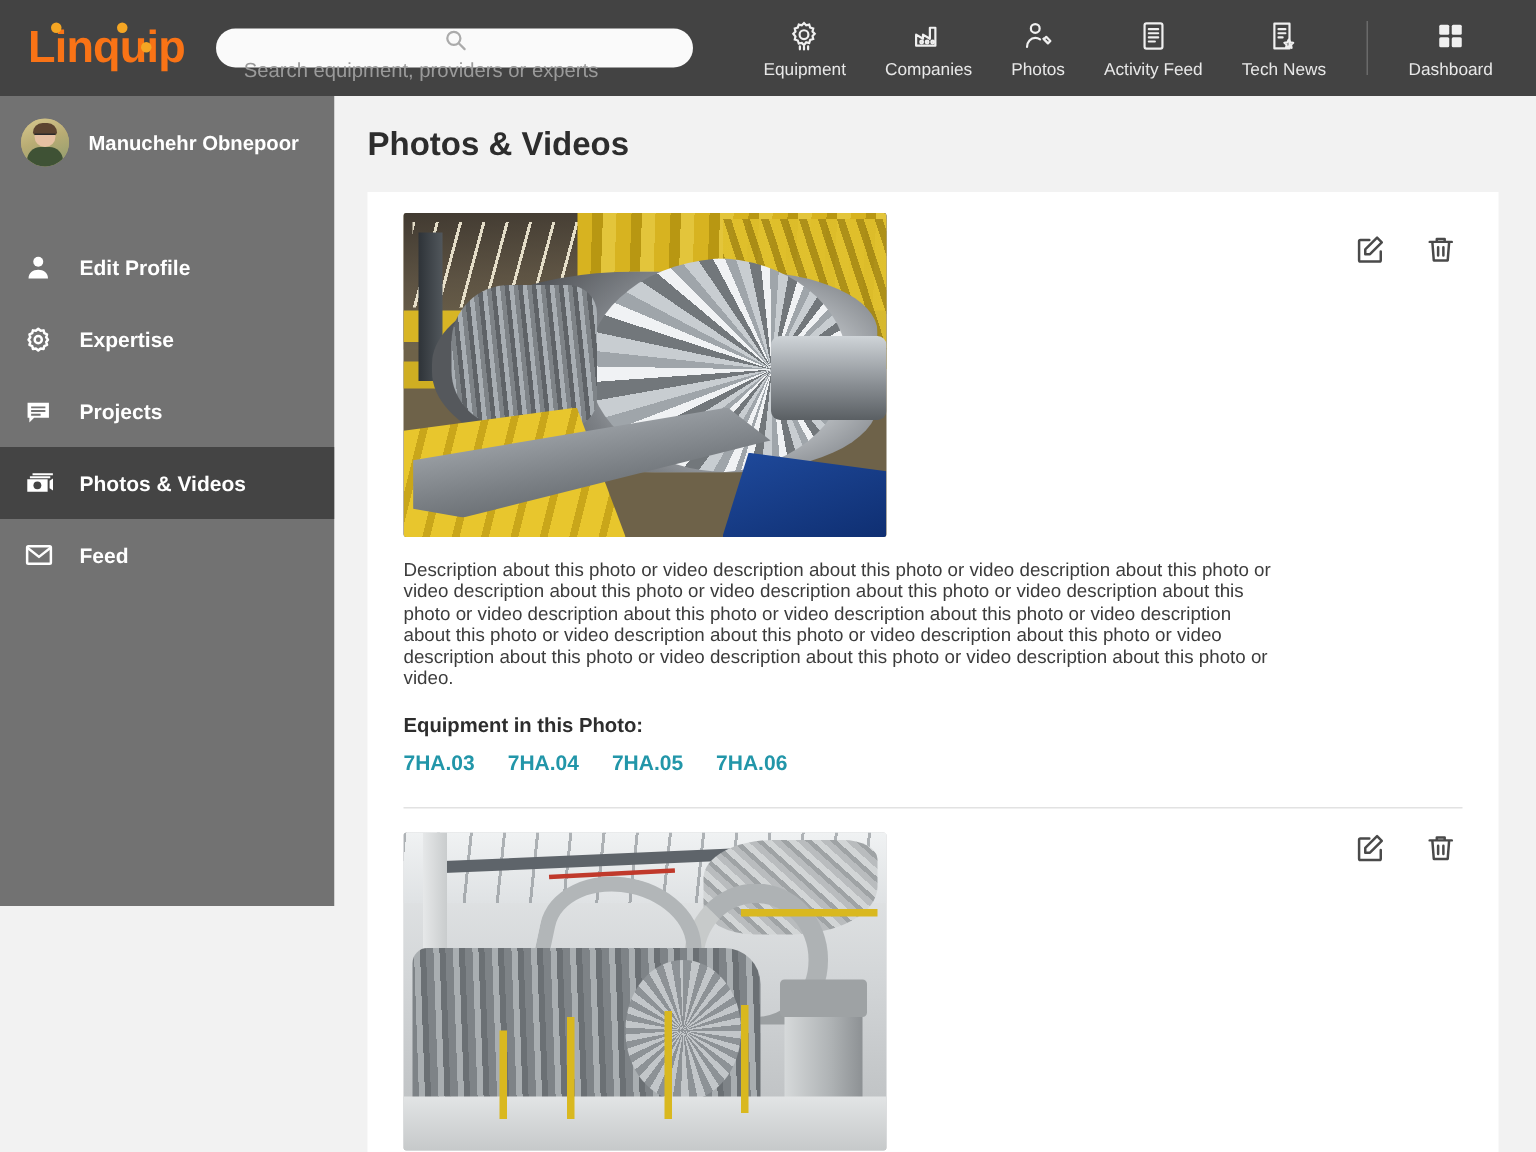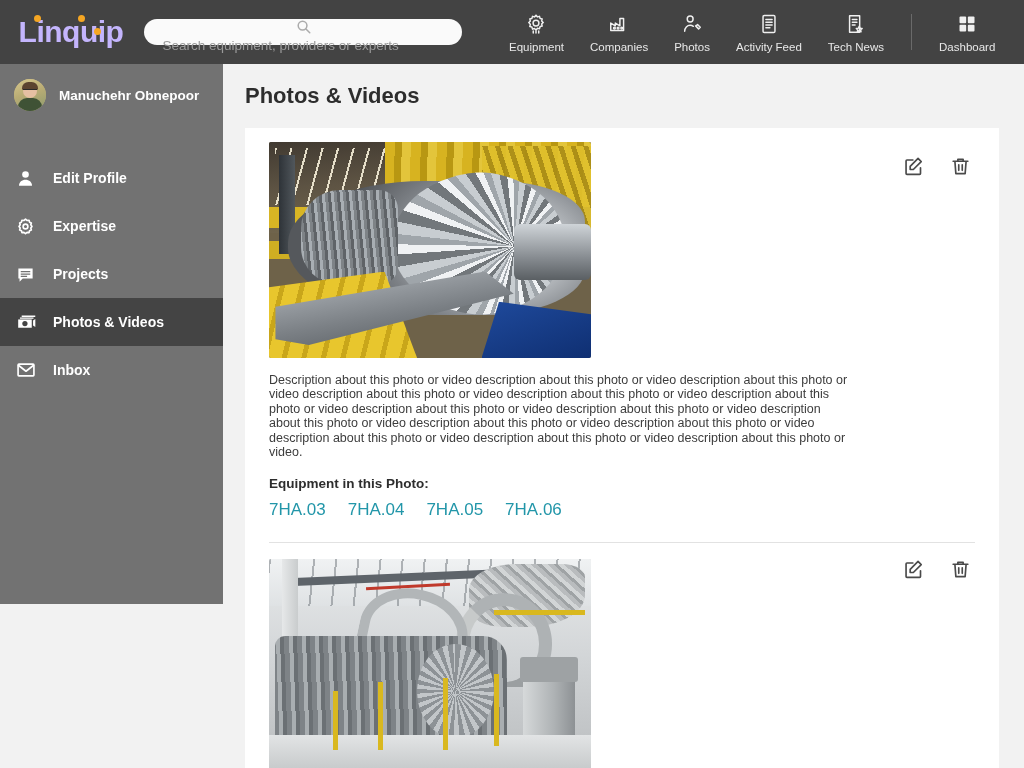--- a/index.html
+++ b/index.html
@@ -17,21 +17,21 @@
     width: 1024px; height: 64px;
     background: #434343;
     display: flex; align-items: center;
   }
   .logo {
     width: 110px; margin-left: 16px;
     display: flex; align-items: flex-end; justify-content: center;
     position: relative;
   }
   .logo-text {
-    font-size: 30px; font-weight: bold; color: #c4b5fd;
+    font-size: 30px; font-weight: bold; color: #f97316;
     letter-spacing: -0.5px; line-height: 1;
     position: relative;
   }
   .logo-dot {
     position: absolute; width: 7px; height: 7px; border-radius: 50%;
     background: #f5a623;
   }
   .logo-dot.d1 { left: 18px; top: -2px; }
   .logo-dot.d2 { left: 62px; top: -2px; }
   .logo-dot.d3 { left: 78px; top: 11px; }
@@ -285,21 +285,21 @@
     margin-top: 15px;
     font-size: 12.5px; line-height: 14.4px; color: #3c3c3c;
     width: 580px;
   }
   .eq-title {
     margin-top: 17px;
     font-size: 13.5px; font-weight: bold; color: #2d2d2d;
   }
   .eq-tags { margin-top: 9px; display: flex; gap: 22px; }
   .eq-tag {
-    font-size: 17px; font-weight: normal; color: #2296a9;
+    font-size: 14px; font-weight: bold; color: #2296a9;
     cursor: pointer; text-decoration: none;
   }
   .divider {
     height: 1px; background: #e2e2e2;
     margin: 22px 24px 0 24px;
   }
 </style>
 </head>
 <body>
 
@@ -453,21 +453,21 @@
       <span class="side-lab">Photos &amp; Videos</span>
     </div>
 
     <div class="side-item">
       <span class="side-ico">
         <svg width="20" height="20" viewBox="0 0 24 24" fill="none" stroke="#ffffff" stroke-width="2">
           <rect x="2.5" y="5" width="19" height="14" rx="1"></rect>
           <path d="M2.5 6l9.5 7.5L21.5 6" stroke-linejoin="round"></path>
         </svg>
       </span>
-      <span class="side-lab">Inbox</span>
+      <span class="side-lab">Feed</span>
     </div>
 
   </div>
 </div>
 
 <div class="main">
 
   <div class="page-head">
     <span class="page-title">Photos &amp; Videos</span>
   </div>

